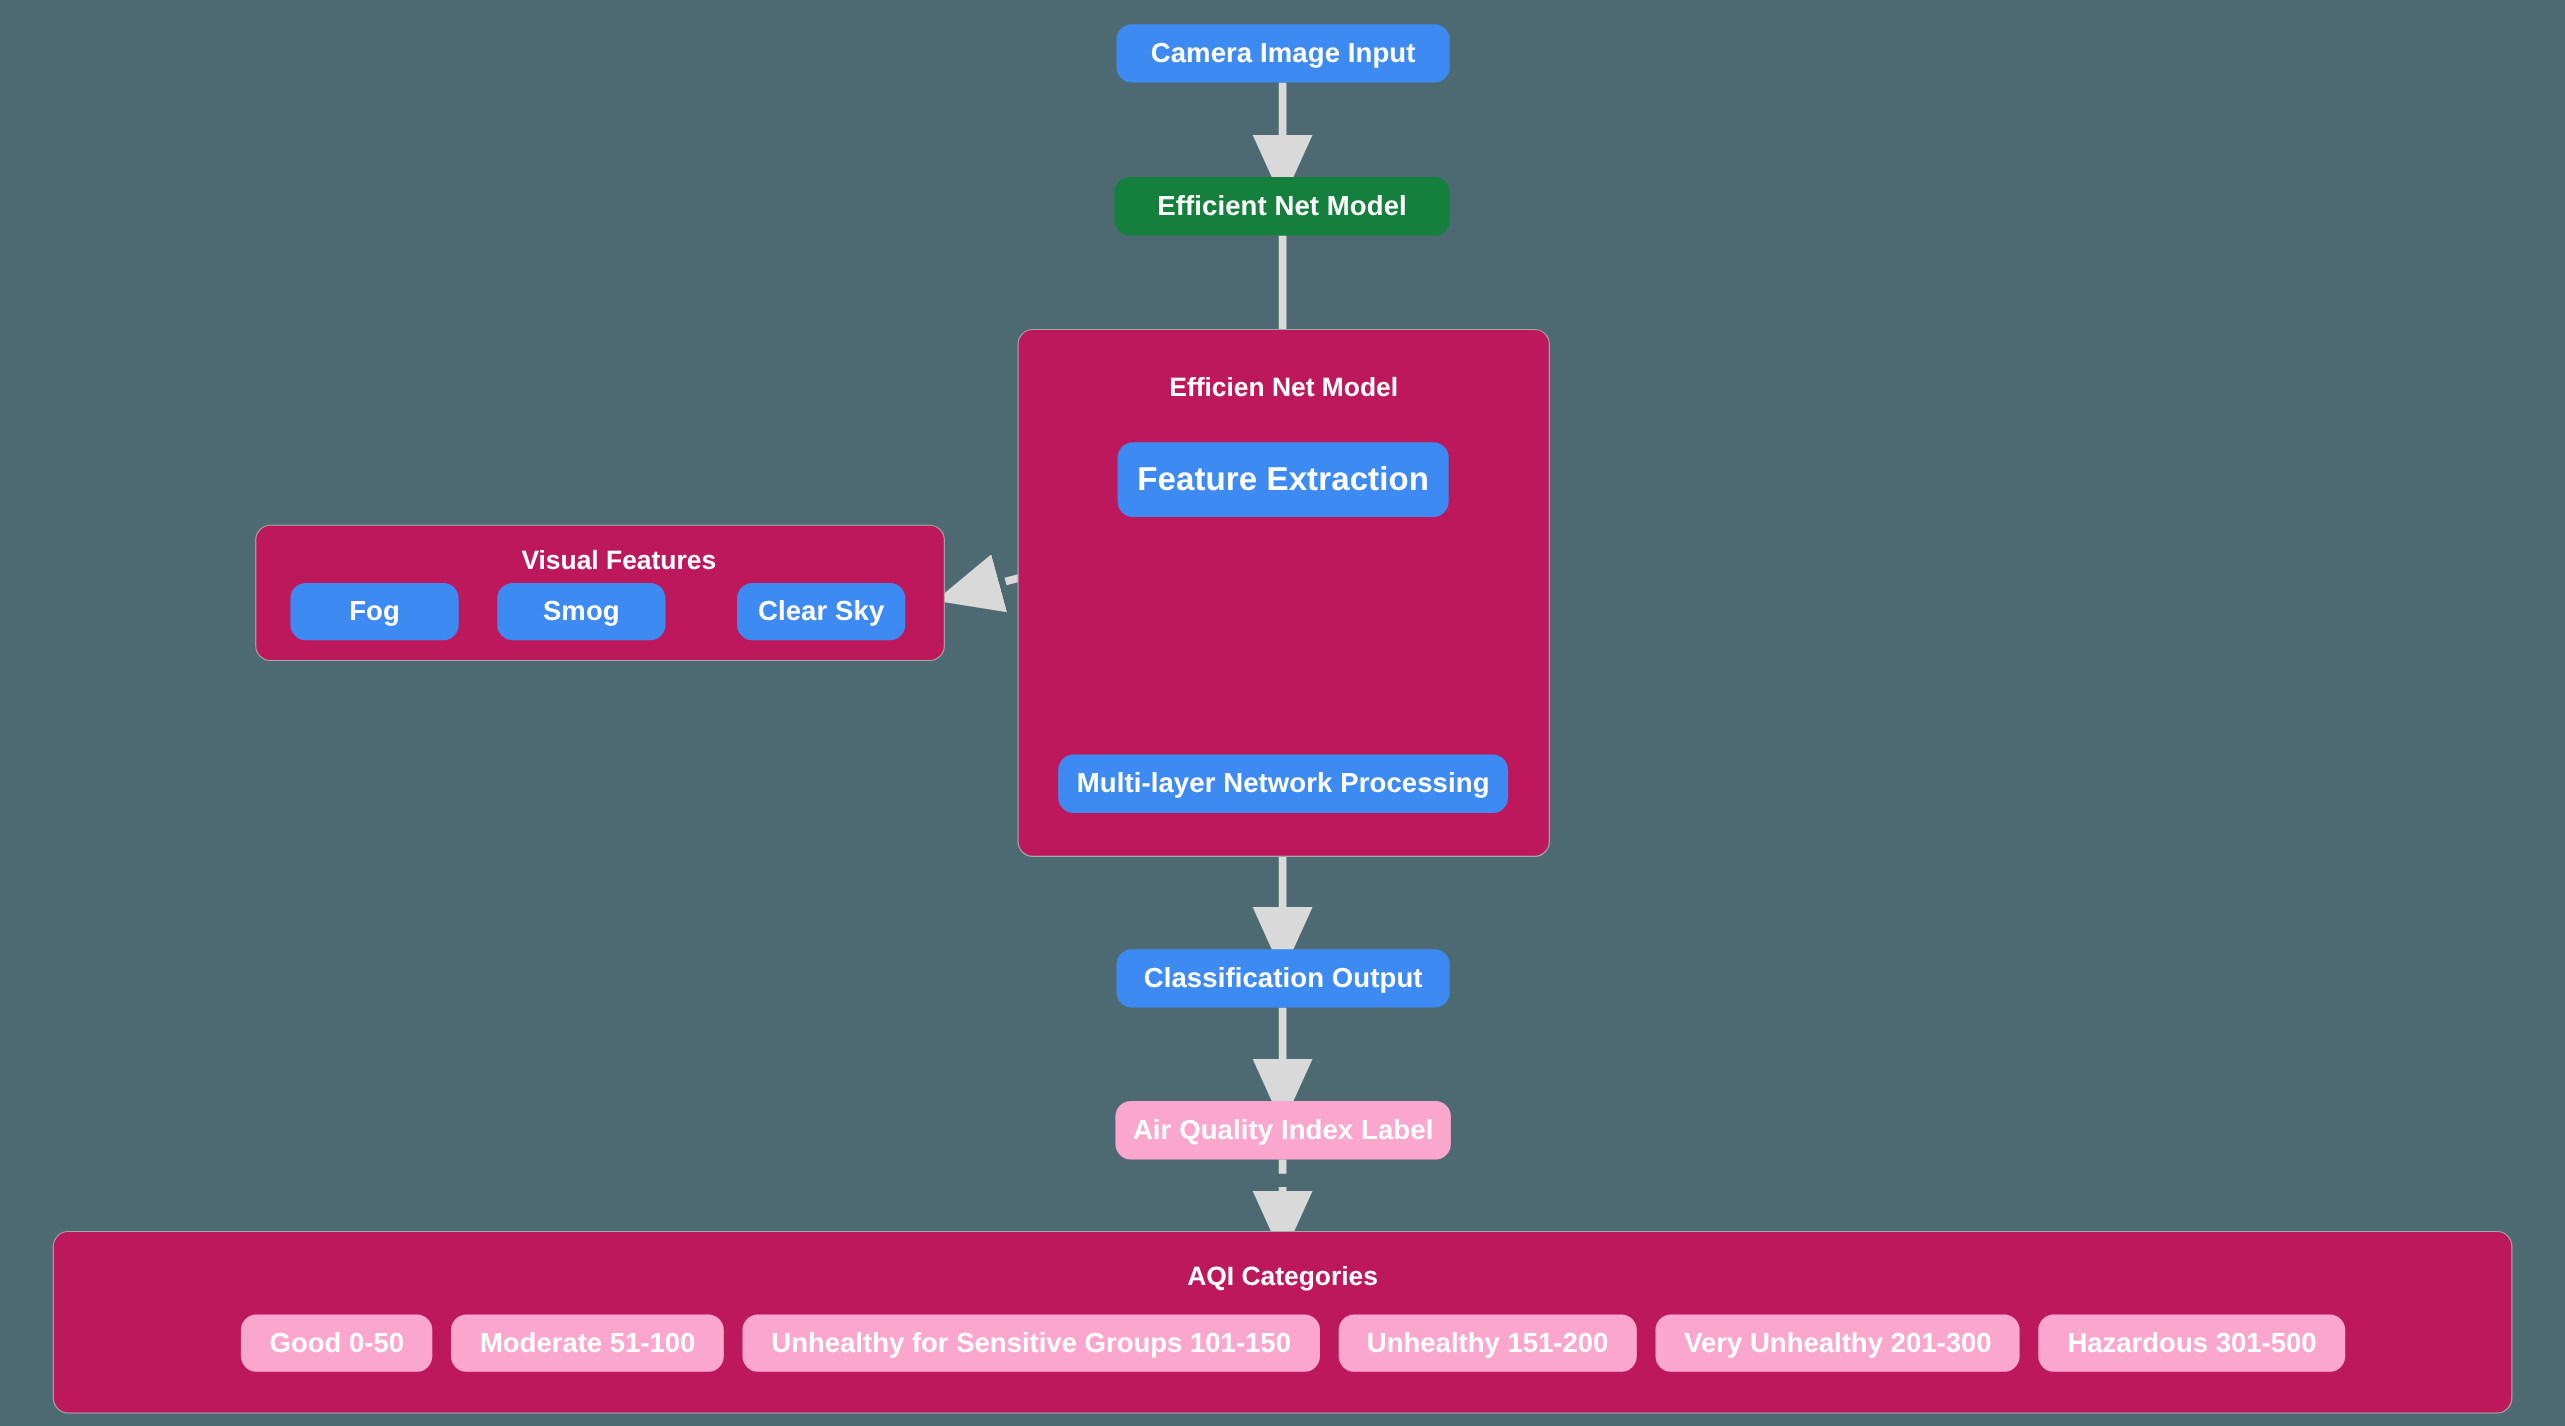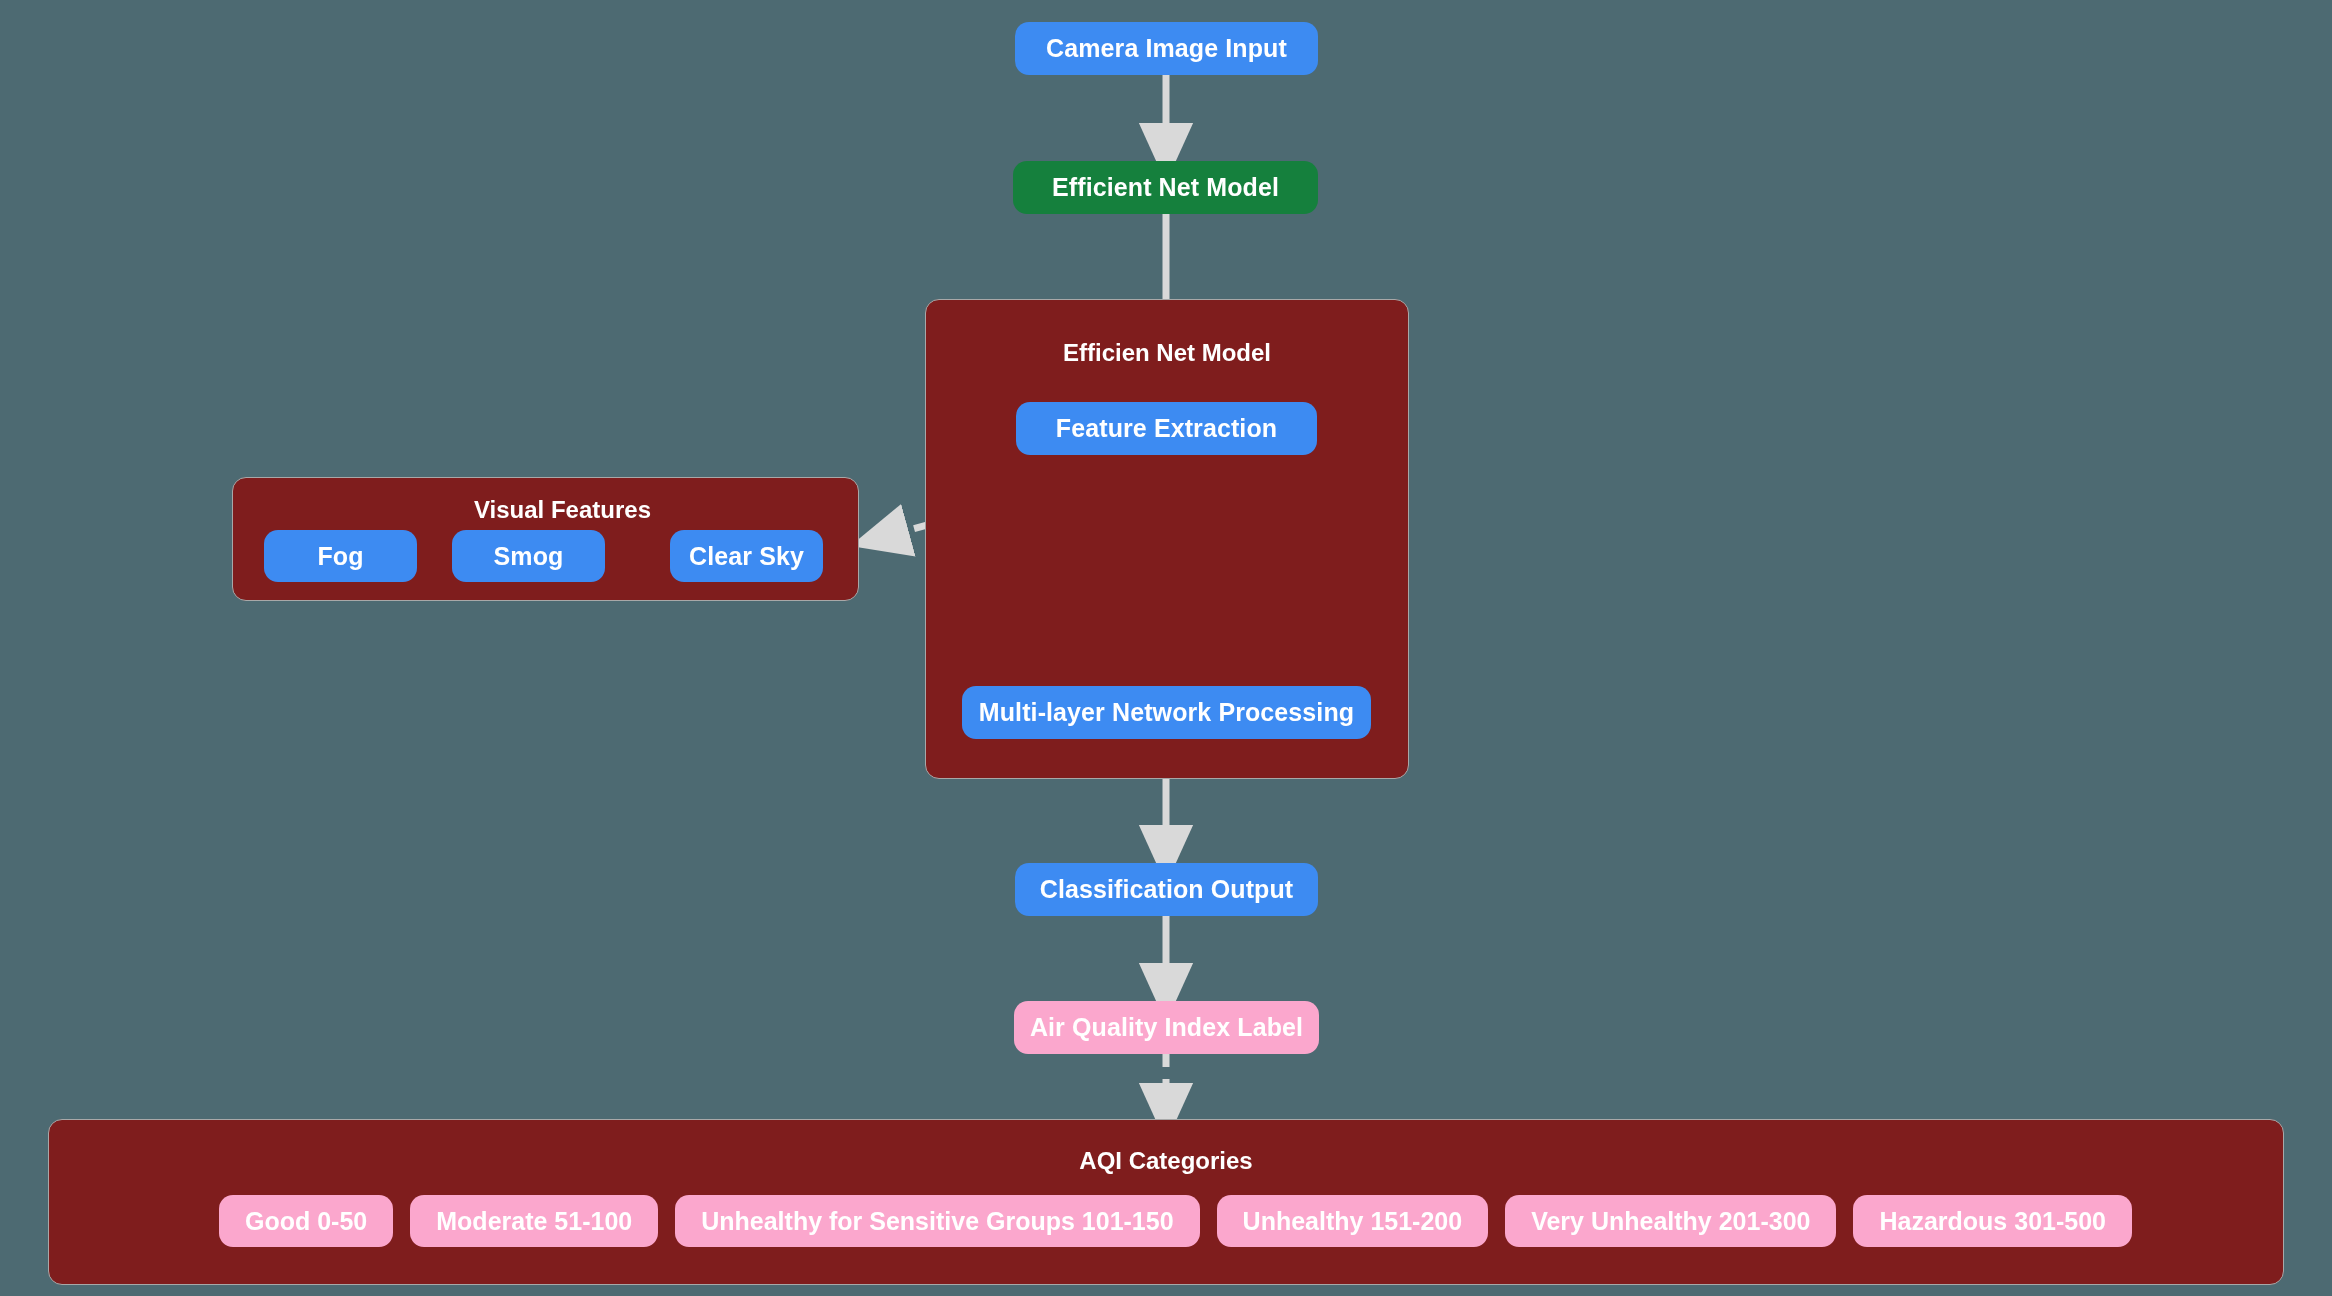--- a/index.html
+++ b/index.html
@@ -46,21 +46,21 @@
     text-align: center;
   }
   .node-blue   { background: #3d8bf2; }
   .node-yellow { background: #15803d; }
   .node-pink   { background: #fba7cd; }
 
   
   .cluster {
     position: absolute;
     box-sizing: border-box;
-    background: #7f1d1d;
+    background: #be185d;
     border: 1.6px solid #a8a8a8;
     border-radius: 14px;
     z-index: 2;
   }
   .cluster-title {
     position: absolute;
     width: 100%;
     left: 0;
     text-align: center;
     color: #ffffff;
@@ -79,22 +79,22 @@
   }
 
   #cluster-efficien-net-model {
     left: 925px; top: 299px; width: 484px; height: 480px;
   }
   #cluster-efficien-net-model .cluster-title {
     top: 39px; font-size: 24px;
   }
 
   #node-feature-extraction {
-    left: 1016px; top: 402px; width: 301px; height: 53px;
-    font-size: 25px;
+    left: 1016px; top: 402px; width: 301px; height: 68px;
+    font-size: 30px;
   }
   #node-visual-feature-processing {
     left: 982px; top: 544px; width: 369px; height: 53px;
     font-size: 25px;
   }
   #node-multi-layer-network-processing {
     left: 962px; top: 686px; width: 409px; height: 53px;
     font-size: 25px;
   }
 

